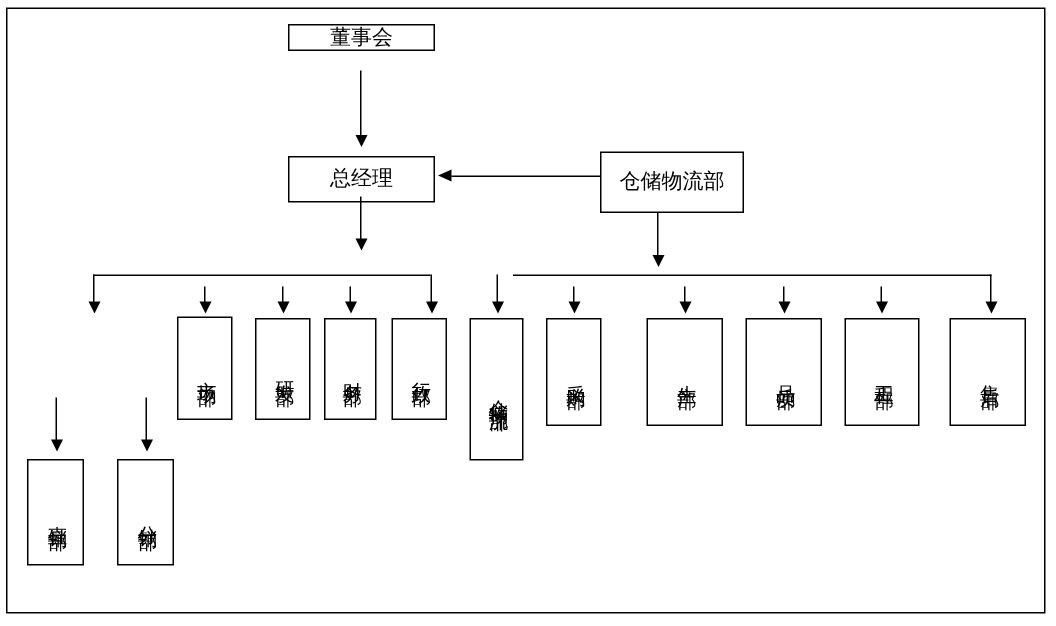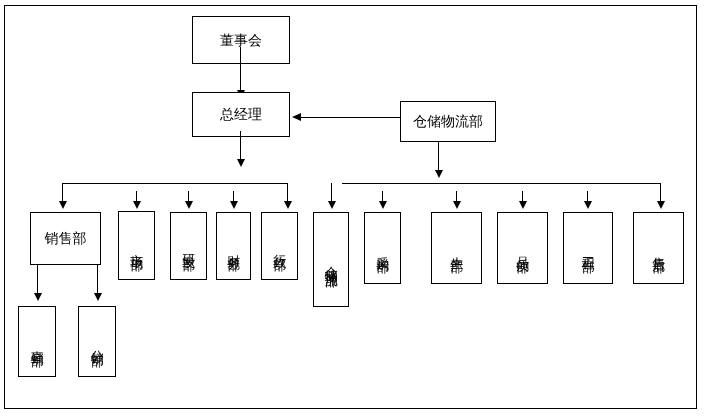--- a/index.html
+++ b/index.html
@@ -79,28 +79,28 @@
     border-right: 9px solid #000000;
   }
 </style>
 </head>
 <body>
 
 <div id="canvas">
 
   <div class="outer-border"></div>
 
-  <div class="node horiz" style="left:192px; top:16px; width:98px; height:48px;">
+  <div class="node horiz" style="left:192px; top:16px; width:98px; height:18px;">
     <span>董事会</span>
   </div>
 
   <div class="line-v" style="left:240px; top:47px; height:45px;"></div>
   <div class="arrow-down" style="left:237px; top:90px;"></div>
 
-  <div class="node horiz" style="left:192px; top:92px; width:98px; height:45px;">
+  <div class="node horiz" style="left:192px; top:104px; width:98px; height:31px;">
     <span>总经理</span>
   </div>
 
   <div class="node horiz" style="left:400px; top:101px; width:96px; height:41px;">
     <span>仓储物流部</span>
   </div>
 
   <div class="line-h" style="left:301px; top:117px; width:99px;"></div>
   <div class="arrow-left" style="left:292px; top:113px;"></div>
 
@@ -140,23 +140,20 @@
 
   <div class="line-v" style="left:522px; top:191px; height:12px;"></div>
   <div class="arrow-down" style="left:519px; top:201px;"></div>
 
   <div class="line-v" style="left:587px; top:191px; height:12px;"></div>
   <div class="arrow-down" style="left:584px; top:201px;"></div>
 
   <div class="line-v" style="left:660px; top:183px; height:20px;"></div>
   <div class="arrow-down" style="left:657px; top:201px;"></div>
 
-  <div class="node horiz" style="left:30px; top:212px; width:71px; height:53px;">
-    <span>销售部</span>
-  </div>
 
   <div class="node vert" style="left:118px; top:211px; width:37px; height:69px;">
     <span>市场部</span>
   </div>
 
   <div class="node vert" style="left:170px; top:212px; width:37px; height:68px;">
     <span>研发部</span>
   </div>
 
   <div class="node vert" style="left:216px; top:212px; width:35px; height:68px;">

